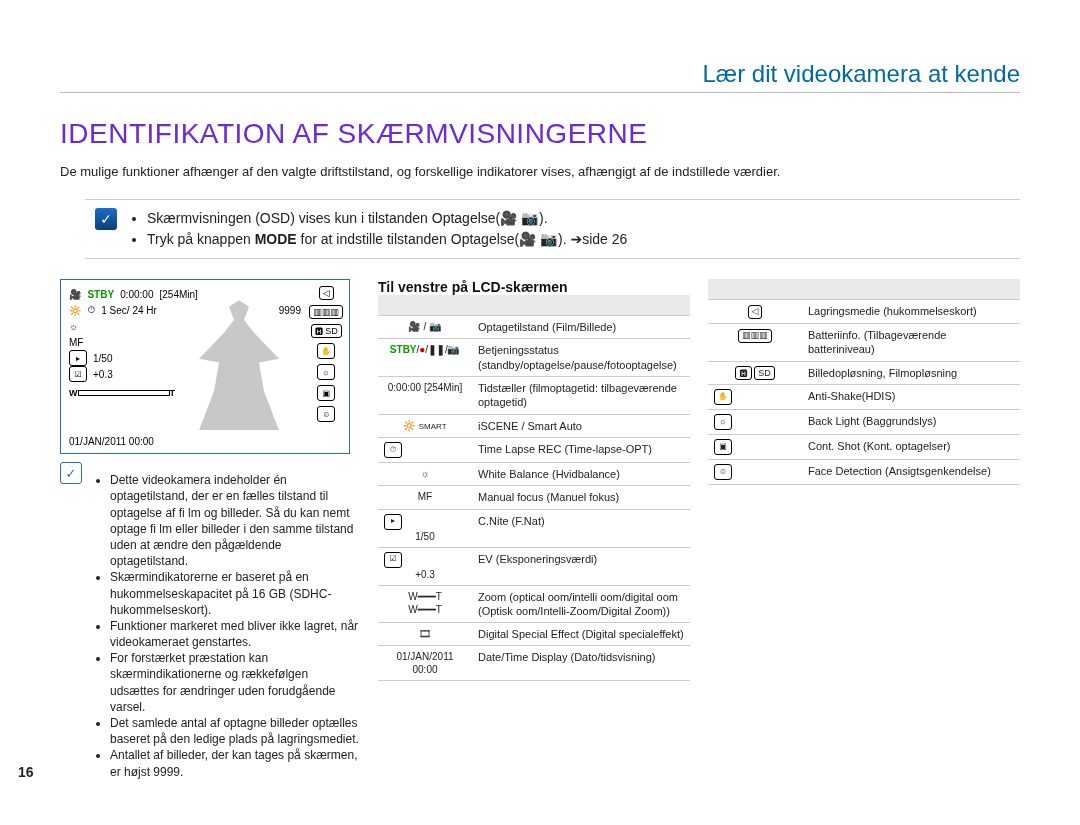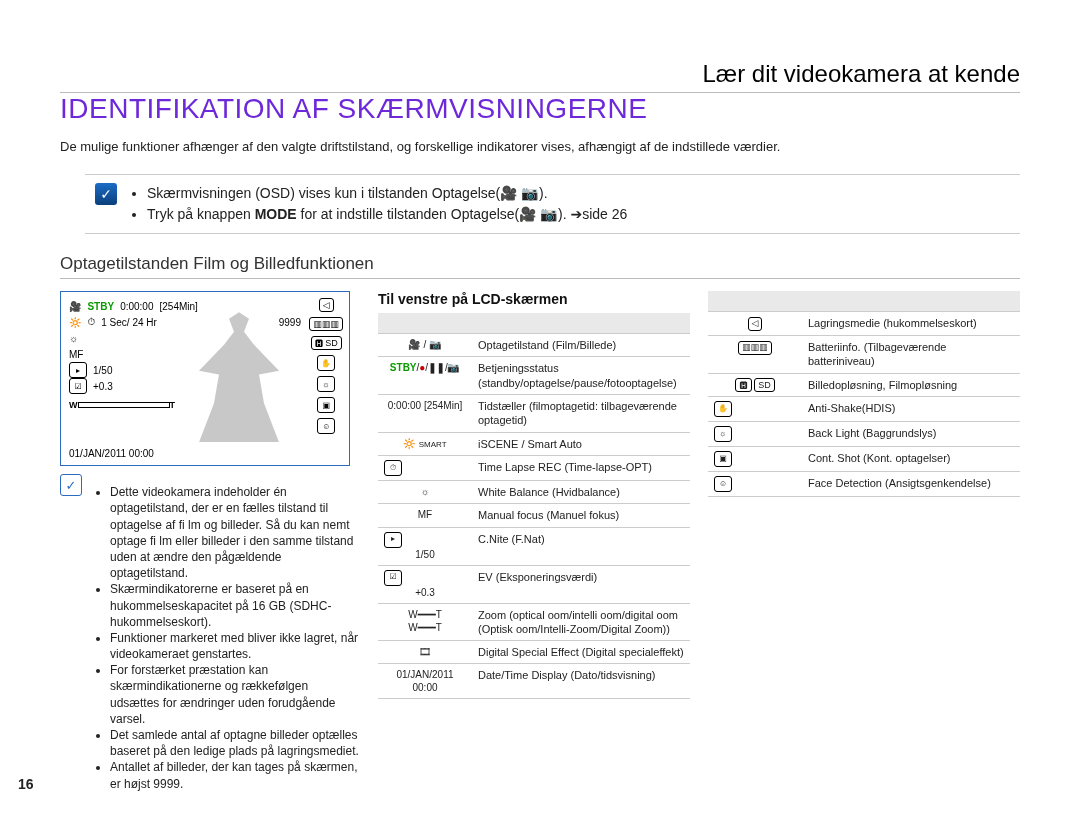--- a/index.html
+++ b/index.html
@@ -11,24 +11,25 @@
     background: #fff;
     width: 1080px;
   }
   .page {
     padding: 60px 60px 20px 60px;
     position: relative;
   }
   .chapter-title {
     text-align: right;
     font-size: 24px;
-    color: #000000;
+    color: #0369a1;
     font-weight: 300;
     padding-bottom: 4px;
     border-bottom: 1px solid #bbb;
+    margin-bottom: 25px;
   }
   .section-title {
     font-size: 28px;
     color: #6d28d9;
     font-weight: 400;
     letter-spacing: 0.5px;
     margin-bottom: 10px;
   }
   .intro {
     font-size: 13px;
@@ -135,21 +136,21 @@
     line-height: 1.35;
   }
   .notes-wrap {display:flex;align-items:flex-start;gap:10px;margin-top:8px;}
   .notes-wrap .icon {
     width:20px;height:20px;border:1px solid #2a6bbf;border-radius:3px;flex:0 0 20px;
     color:#2a6bbf;display:flex;align-items:center;justify-content:center;font-size:13px;
   }
   .tbl-title {
     font-size: 14px;
     font-weight: bold;
-    margin-bottom: 6px;
+    margin-bottom: 0;
     color:#111;
   }
   table.ind {
     width: 100%;
     border-collapse: collapse;
     font-size: 11px;
   }
   table.ind th {
     background: #e9e9e9;
     font-weight: normal;
@@ -194,21 +195,20 @@
     <ul>
       <li>
         <span>Skærmvisningen (OSD) vises kun i tilstanden Optagelse(</span>🎥 📷<span>).</span>
       </li>
       <li>
         <span>Tryk på knappen </span><b>MODE</b><span> for at indstille tilstanden Optagelse(</span>🎥 📷<span>). </span><span>➔side 26</span>
       </li>
     </ul>
   </div>
 
-  <div class="subhead">Optagetilstanden Film og Billedfunktionen</div>
 
   <div class="three-col">
 
     <div class="col-left">
       <div class="lcd">
         <div class="silhouette"></div>
         <div class="row">
           <span>🎥</span>
           <span class="stby">STBY</span>
           <span>0:00:00</span>

